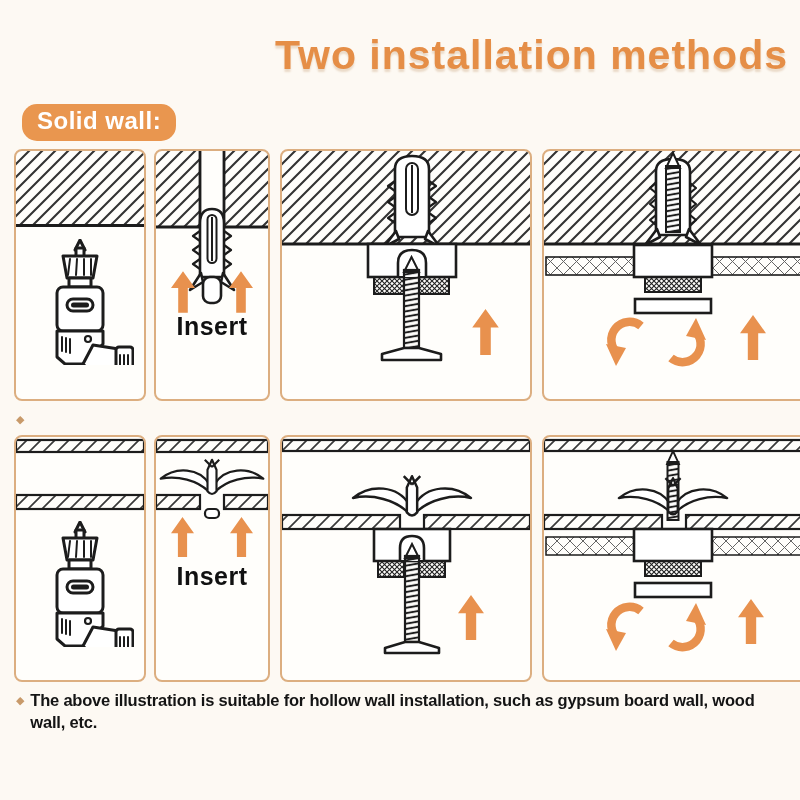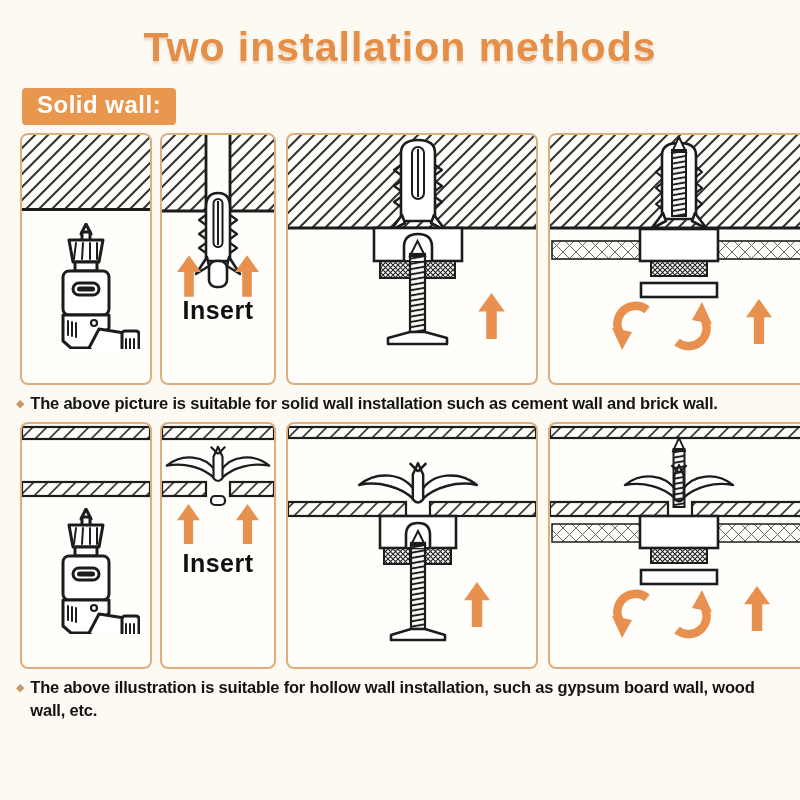--- a/index.html
+++ b/index.html
@@ -14,32 +14,32 @@
   *{box-sizing:border-box;}
   html,body{margin:0;padding:0;}
   body{
     width:800px;height:800px;overflow:hidden;
     background:var(--background);
     font-family:"Liberation Sans","DejaVu Sans",sans-serif;
     color:var(--ink);
   }
   .page{width:800px;height:800px;position:relative;}
   .title{
-    text-align:center;margin:4px;padding-top:20px;
+    text-align:right;margin:12px;padding-top:20px;
     font-size:41px;font-weight:bold;letter-spacing:1px;
     color:var(--title-color);
     text-shadow:0 3px 2px rgba(170,110,50,0.22);
   }
   .badge{
     display:inline-block;margin:13px 0 0 22px;
     background:var(--badge-bg);color:var(--badge-text);
     font-size:24px;font-weight:bold;letter-spacing:0.5px;
-    padding:3px 15px 6px 15px;border-radius:4px;
-  }
-  .row{display:flex;gap:8px;margin:8px 0 0 12px;padding-left:8px;}
+    padding:3px 15px 6px 15px;border-radius:15px;
+  }
+  .row{display:flex;gap:8px;margin:8px 0 0 6px;padding-left:8px;}
   .panel{
     background:#FFFEFB;border:2px solid var(--panel-border);
     border-radius:8px;overflow:hidden;flex:0 0 auto;
   }
   .panel svg{display:block;}
   .p3,.p4{margin-left:2px;}
   .caption{
     display:flex;align-items:flex-start;
     margin:7px 16px 0 16px;
     font-size:16.5px;font-weight:bold;line-height:1.35;
@@ -219,21 +219,20 @@
           <rect x="101" y="126" width="56" height="15" fill="url(#knurl)" class="ln" stroke-width="2"></rect>
           <rect x="91" y="148" width="76" height="14" fill="#fff" class="ln" stroke-width="2.6"></rect>
           <use href="#rot" x="60" y="163" width="104" height="56"></use>
           <use href="#up-arrow" x="196" y="164" width="26" height="45"></use>
         </svg>
       </div>
     </div>
 
     <div class="caption">
       <span class="bullet">◆</span>
-      <span>The above picture is suitable for solid wall installation such as cement wall and brick wall.</span>
     </div>
   </div>
 
   <div class="section hollow-section">
 
     <div class="row">
 
       <div class="panel p1">
         <svg viewBox="0 0 128 243" width="128" height="243">
           <rect x="0" y="3" width="128" height="12" fill="url(#hatchL)" class="ln" stroke-width="2.2"></rect>

